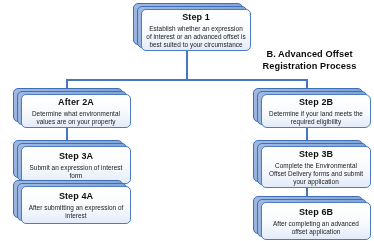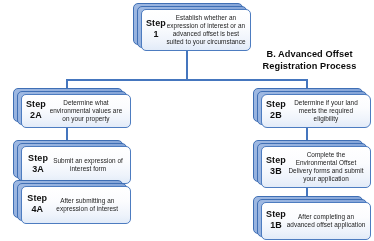--- a/index.html
+++ b/index.html
@@ -44,21 +44,21 @@
 
   .node .face {
     position: absolute;
     left: 8px;
     top: 6px;
     border-radius: 5px;
     border: 1px solid #4D7CC0;
     background: linear-gradient(to bottom, #ffffff 0%, #fbfcfe 40%, #eef3fb 78%, #e2ebf8 100%);
     box-sizing: border-box;
     display: flex;
-    flex-direction: row;
+    flex-direction: column;
     align-items: center;
     justify-content: center;
     padding: 2px 4px;
     text-align: center;
   }
   .node .title {
     font-size: 9px;
     font-weight: bold;
     color: #101010;
     line-height: 11px;
@@ -111,21 +111,21 @@
     </div>
   </div>
 
 
   <div class="heading" style="left:252px; top:48px; width:115px;">B. Advanced Offset Registration Process</div>
 
   <div class="node" style="left:13px; top:88px; width:118px; height:40px;">
     <div class="layer l1" style="width:110px; height:34px;"></div>
     <div class="layer l2" style="width:110px; height:34px;"></div>
     <div class="face" style="width:110px; height:34px;">
-      <div class="title">Step 2A</div>
+      <div class="title">After 2A</div>
       <div class="body">Determine what environmental values are on your property</div>
     </div>
   </div>
 
   <div class="node" style="left:13px; top:140px; width:118px; height:44px;padding-left:16px;">
     <div class="layer l1" style="width:110px; height:38px;"></div>
     <div class="layer l2" style="width:110px; height:38px;"></div>
     <div class="face" style="width:110px; height:38px;">
       <div class="title">Step 3A</div>
       <div class="body">Submit an expression of interest form</div>
@@ -156,18 +156,18 @@
     <div class="face" style="width:110px; height:42px;justify-content:space-between;">
       <div class="title">Step 3B</div>
       <div class="body">Complete the Environmental Offset Delivery forms and submit your application</div>
     </div>
   </div>
 
   <div class="node" style="left:253px; top:196px; width:118px; height:44px;">
     <div class="layer l1" style="width:110px; height:38px;"></div>
     <div class="layer l2" style="width:110px; height:38px;"></div>
     <div class="face" style="width:110px; height:38px;">
-      <div class="title">Step 1B</div>
+      <div class="title">Step 6B</div>
       <div class="body">After completing an advanced offset application</div>
     </div>
   </div>
 
 </div>
 
 </body></html>

